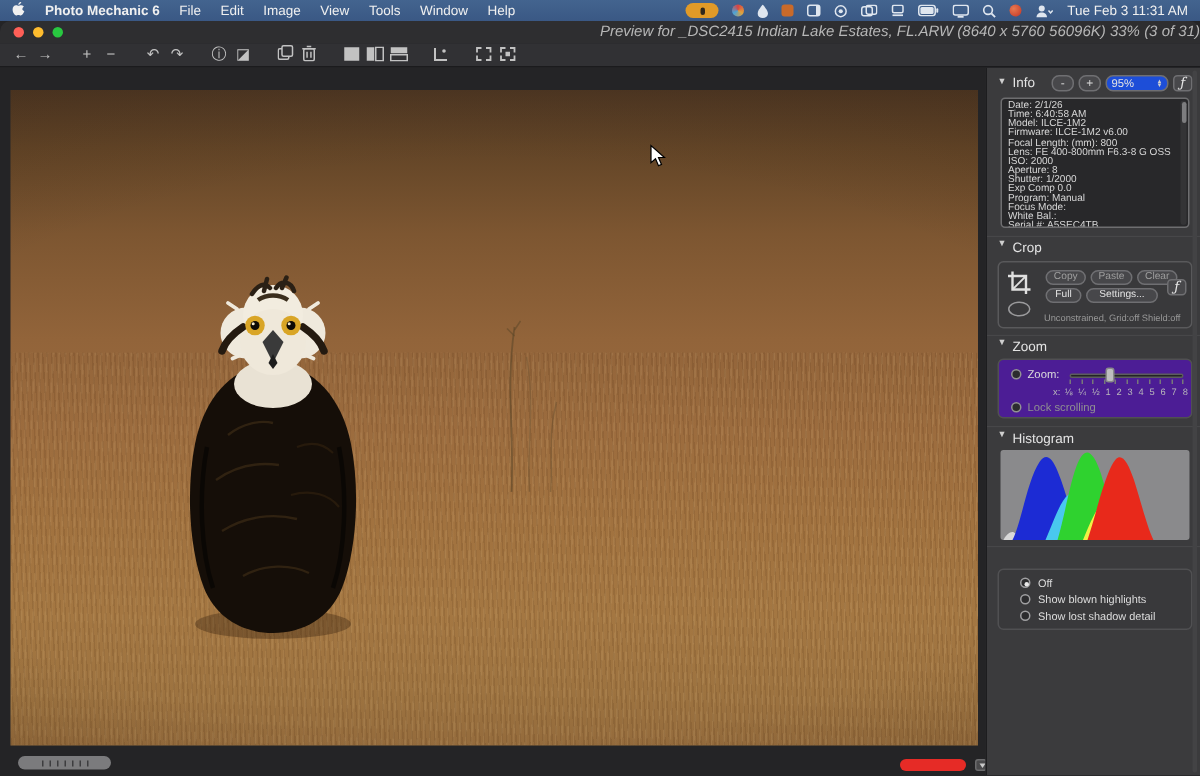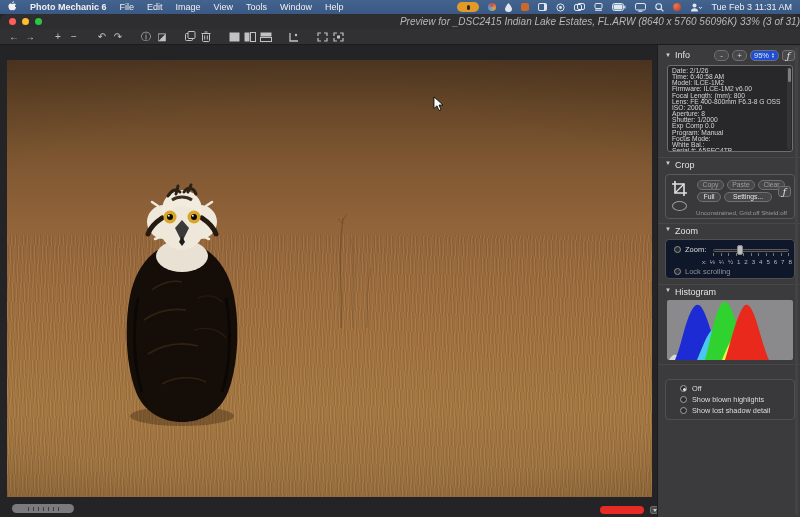--- a/index.html
+++ b/index.html
@@ -61,21 +61,21 @@
   .panel { position:absolute; top:45px; left:657px; width:143px; height:472px;
     background:#3b3b3d; border-left:1px solid #1d1d1f; color:#dedede; }
   .sec-head { display:flex; font-size:9px; color:#e3e3e3; padding-left:7px; height:14px; }
   .sec-head .tri { font-size:6px; margin-right:4px; color:#cfcfcf; }
   .hr { height:1px; background:#2c2c2e; border-bottom:1px solid #474749; }
 
   .info-head { position:absolute; top:3px; left:0; width:100%; display:flex; align-items:center; padding-right:5px; }
   .info-head .grow { margin-left:auto; display:flex; gap:3px; align-items:center; }
   .mini-btn { height:11px; min-width:15px; background:#48484b; border:1px solid #6f6f72;
     border-radius:5px; color:#d8d8d8; font-size:8px; line-height:9px; text-align:center; padding:0 3px; }
-  .stepper { display:flex; align-items:center; height:11px; background:#1d4ed8; border:1px solid #6f6f72; border-radius:5px; padding:0 3px; gap:2px; }
+  .stepper { display:flex; align-items:center; height:11px; background:#1d4ed8; border:1px solid #6f6f72; border-radius:5px; padding:0 3px; gap:15px; }
   .stepper .val { font-size:7.5px; }
   .stepper .arrows { display:flex; flex-direction:column; font-size:4px; line-height:3.5px; color:#cfcfcf; }
   .fn-btn { width:13px; height:11px; background:#48484b; border:1px solid #6f6f72; border-radius:3px;
     color:#e6e6e6; font-size:9px; font-style:italic; font-family:"DejaVu Serif", serif; text-align:center; line-height:10px; }
 
   .info-box { position:absolute; top:20px; left:9px; width:126px; height:87px;
     background:#28282a; border:1px solid #6e6e70; border-radius:3px; padding:2px 8px 2px 4px; overflow:hidden; }
   .info-box .line { font-size:6.7px; line-height:6.15px; color:#d6d6d6; white-space:nowrap; }
   .info-scroll { position:absolute; right:1px; top:1px; bottom:1px; width:4px; background:#343436; border-radius:2px; }
   .info-scroll i { position:absolute; left:0.5px; top:1px; width:3px; height:14px; background:#7d7d7f; border-radius:2px; display:block; }
@@ -84,21 +84,21 @@
     background:#39393b; border:1px solid #59595b; border-radius:4px; }
   .crop-ic { position:absolute; left:5px; top:5px; }
   .oval-ic { position:absolute; left:6px; top:26px; width:15px; height:10px; border:1px solid #9a9a9c; border-radius:50%; }
   .pill-btn { position:absolute; height:10px; border:1px solid #6f6f72; background:#47474a;
     border-radius:5px; font-size:6.8px; color:#9e9e9e; text-align:center; line-height:8.5px; padding:0 2px; }
   .pill-btn.bright { color:#e4e4e4; }
   .crop-status { position:absolute; left:30px; bottom:2px; font-size:6.2px; color:#989898; white-space:nowrap; }
   .crop-box .fn-btn { position:absolute; right:3px; top:11px; }
 
   .zoom-box { position:absolute; top:194px; left:7px; width:130px; height:40px;
-    background:#0f172a; border:1px solid #505052; border-radius:4px; }
+    background:#4c1d95; border:1px solid #505052; border-radius:4px; }
   .chk { position:absolute; width:7px; height:7px; border:1px solid #929294; border-radius:50%; background:#2c2c2e; }
   .zlabel { position:absolute; font-size:7.5px; color:#dcdcdc; }
   .zlabel.dim { color:#8f8f91; }
   .slider-track { position:absolute; left:47px; top:9px; width:76px; height:3px; background:#232325; border-radius:2px; border:1px solid #5c5c5e; }
   .slider-ticks { position:absolute; left:47px; top:13px; width:76px; display:flex; justify-content:space-between; }
   .slider-ticks i { width:1px; height:3px; background:#77777a; }
   .thumb { position:absolute; left:71px; top:5px; width:6px; height:10px; background:#bdbdbf; border:1px solid #87878a; border-radius:2px; }
   .scale-row { position:absolute; left:36px; top:18px; width:90px; display:flex; font-size:6.2px; color:#b9b9bb; }
   .scale-row .pfx { margin-right:3px; }
   .scale-row .ticks { flex:1; display:flex; justify-content:space-between; }

